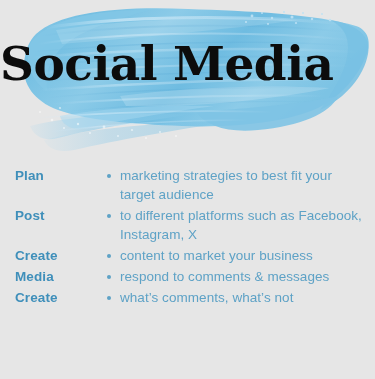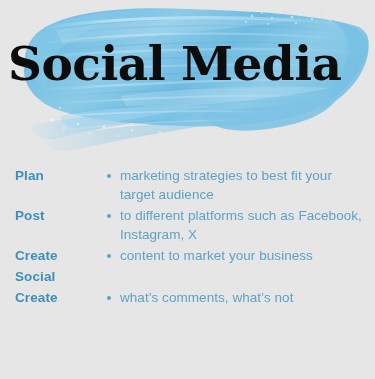--- a/index.html
+++ b/index.html
@@ -34,21 +34,21 @@
     position: absolute;
     left: 0;
     top: 0;
     width: 375px;
     height: 160px;
     display: block;
   }
 
   .title {
     position: absolute;
-    left: 8px;
+    left: 0;
     top: 36px;
     width: 307px;
     text-align: center;
     font-family: "DejaVu Serif", "Liberation Serif", serif;
     font-weight: 700;
     font-size: 47px;
     line-height: 56px;
     letter-spacing: -0.5px;
     color: #0c0c0c;
     white-space: nowrap;
@@ -246,21 +246,25 @@
 
     <div class="row">
       <div class="label-cell">Create</div>
       <div class="bullet-cell">
         <span class="bullet-dot"></span>
         <span class="bullet-text">content to market your business</span>
       </div>
     </div>
 
     <div class="row">
-      <div class="label-cell">Social</div>
+      <div class="label-cell">Media</div>
+      <div class="bullet-cell">
+        <span class="bullet-dot"></span>
+        <span class="bullet-text">respond to comments &amp; messages</span>
+      </div>
     </div>
 
     <div class="row">
       <div class="label-cell">Create</div>
       <div class="bullet-cell">
         <span class="bullet-dot"></span>
         <span class="bullet-text">what’s comments, what’s not</span>
       </div>
     </div>
 

